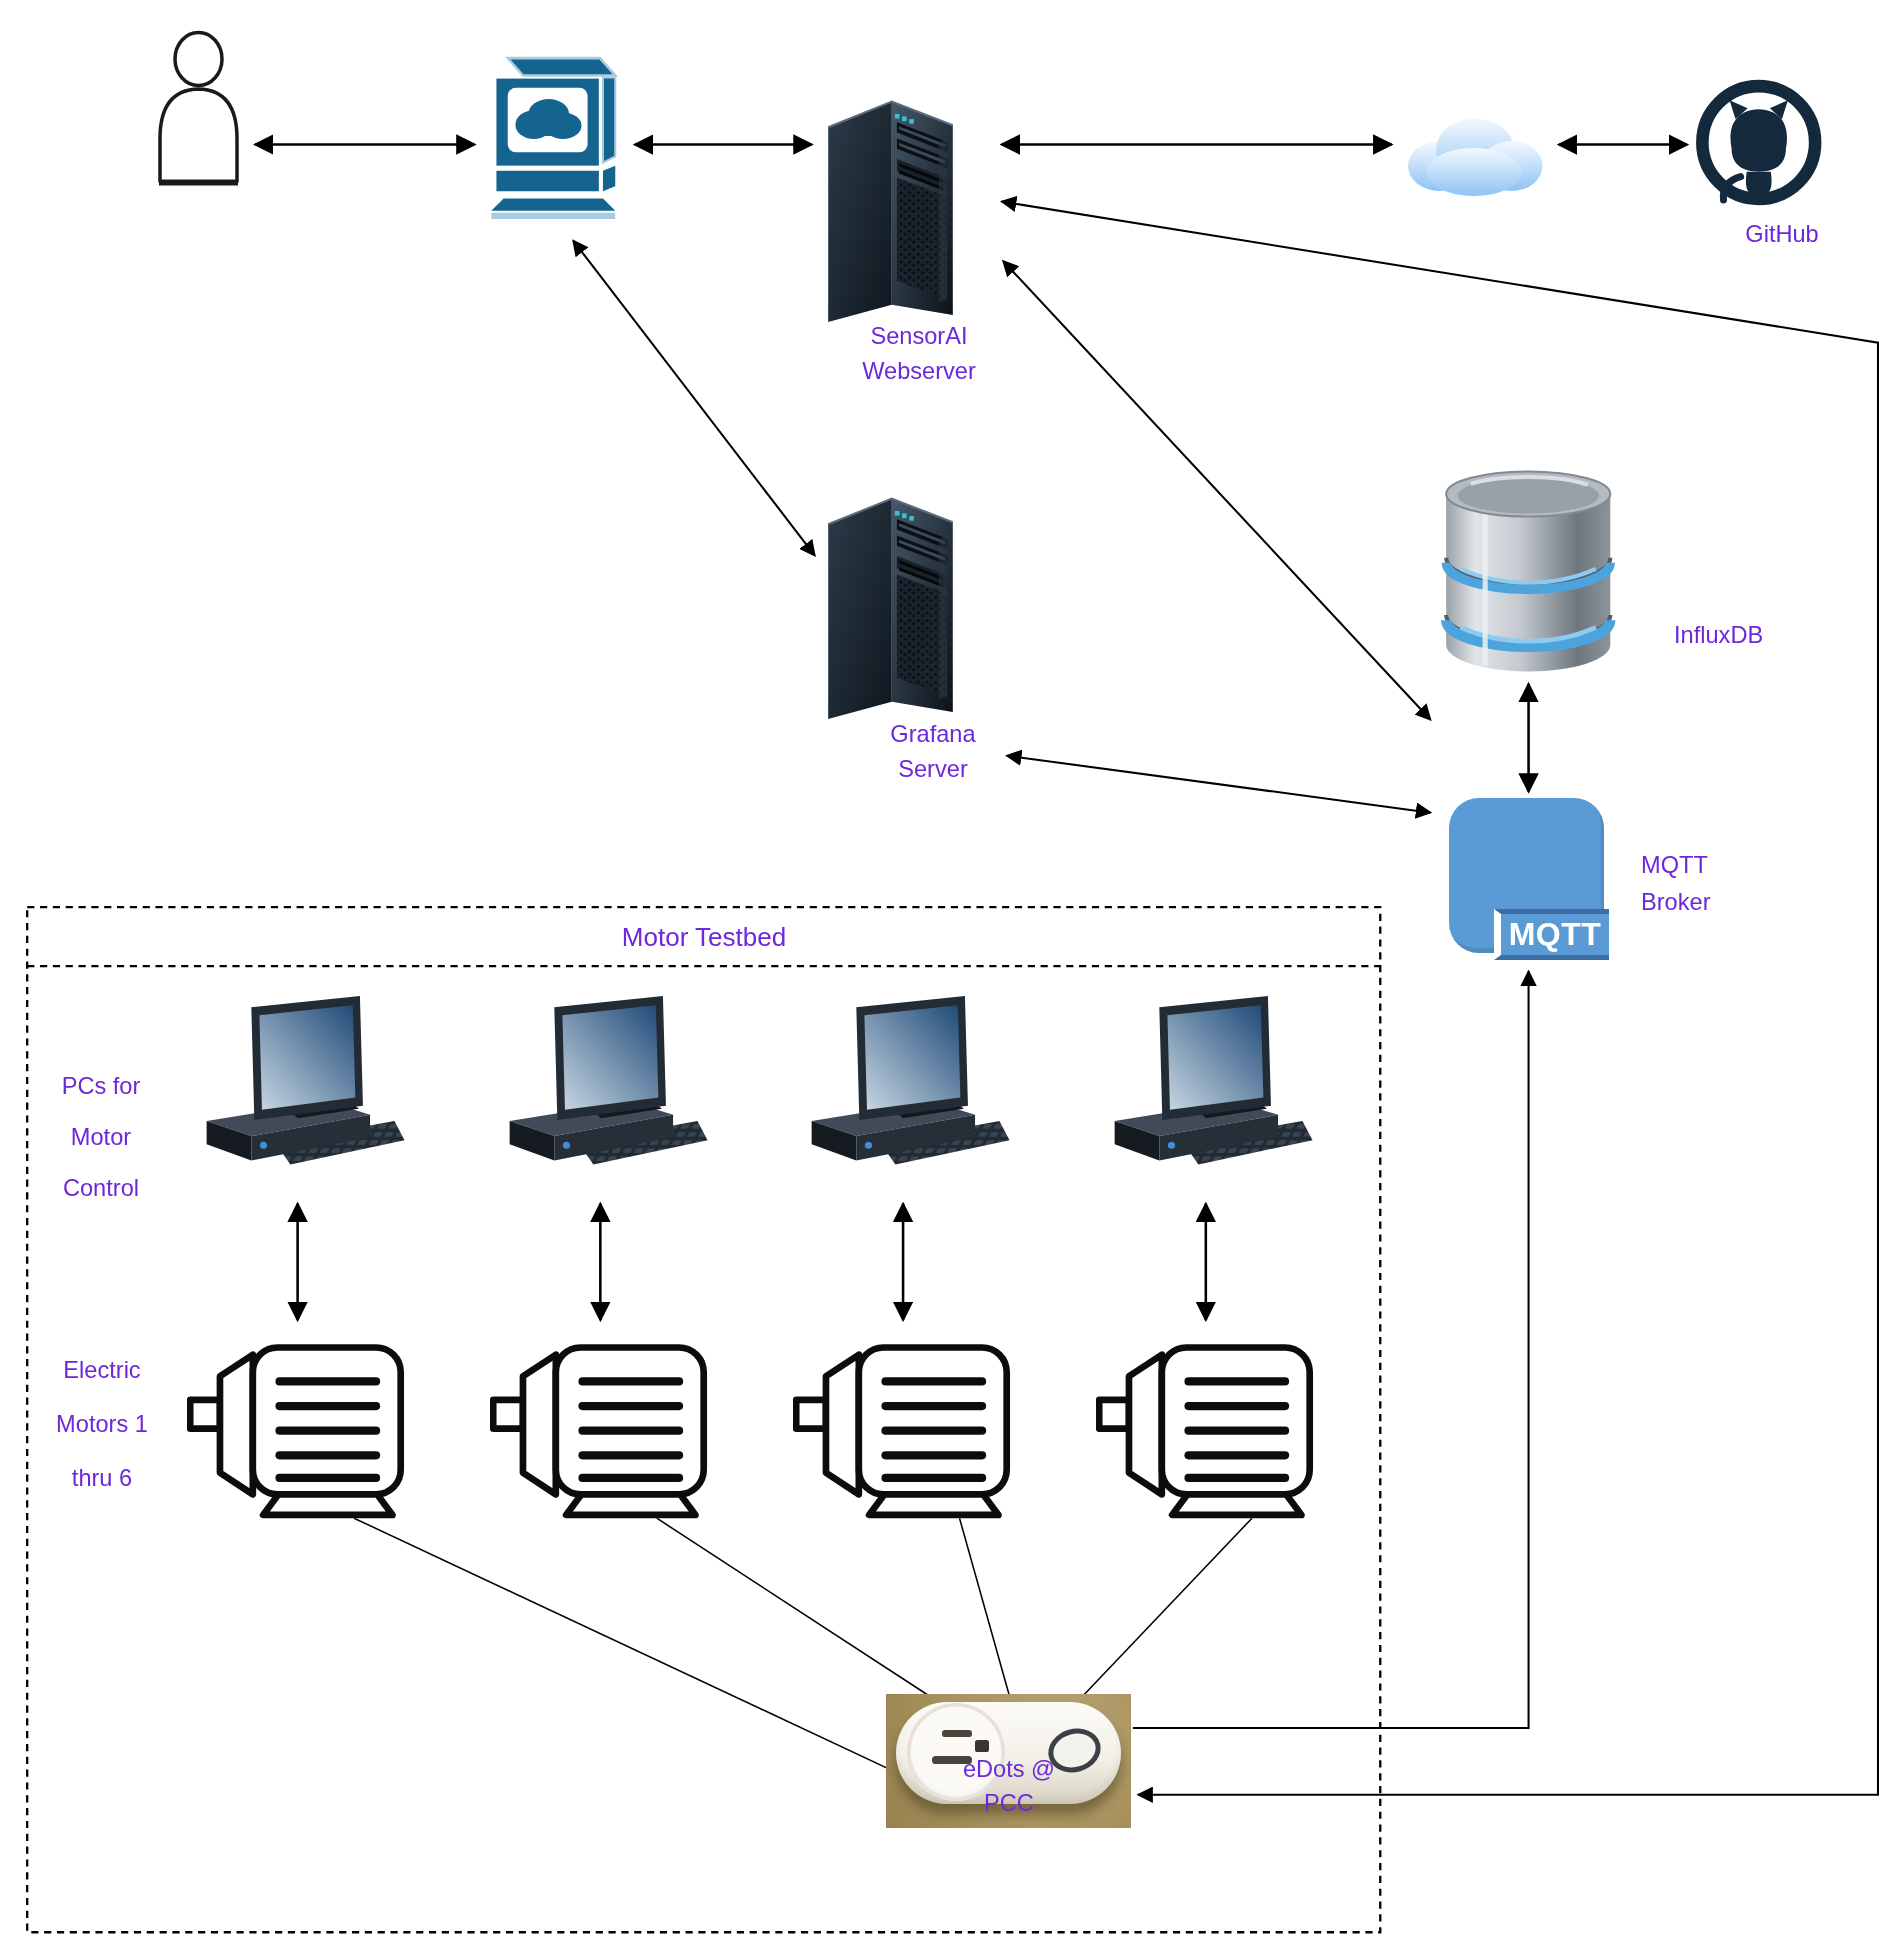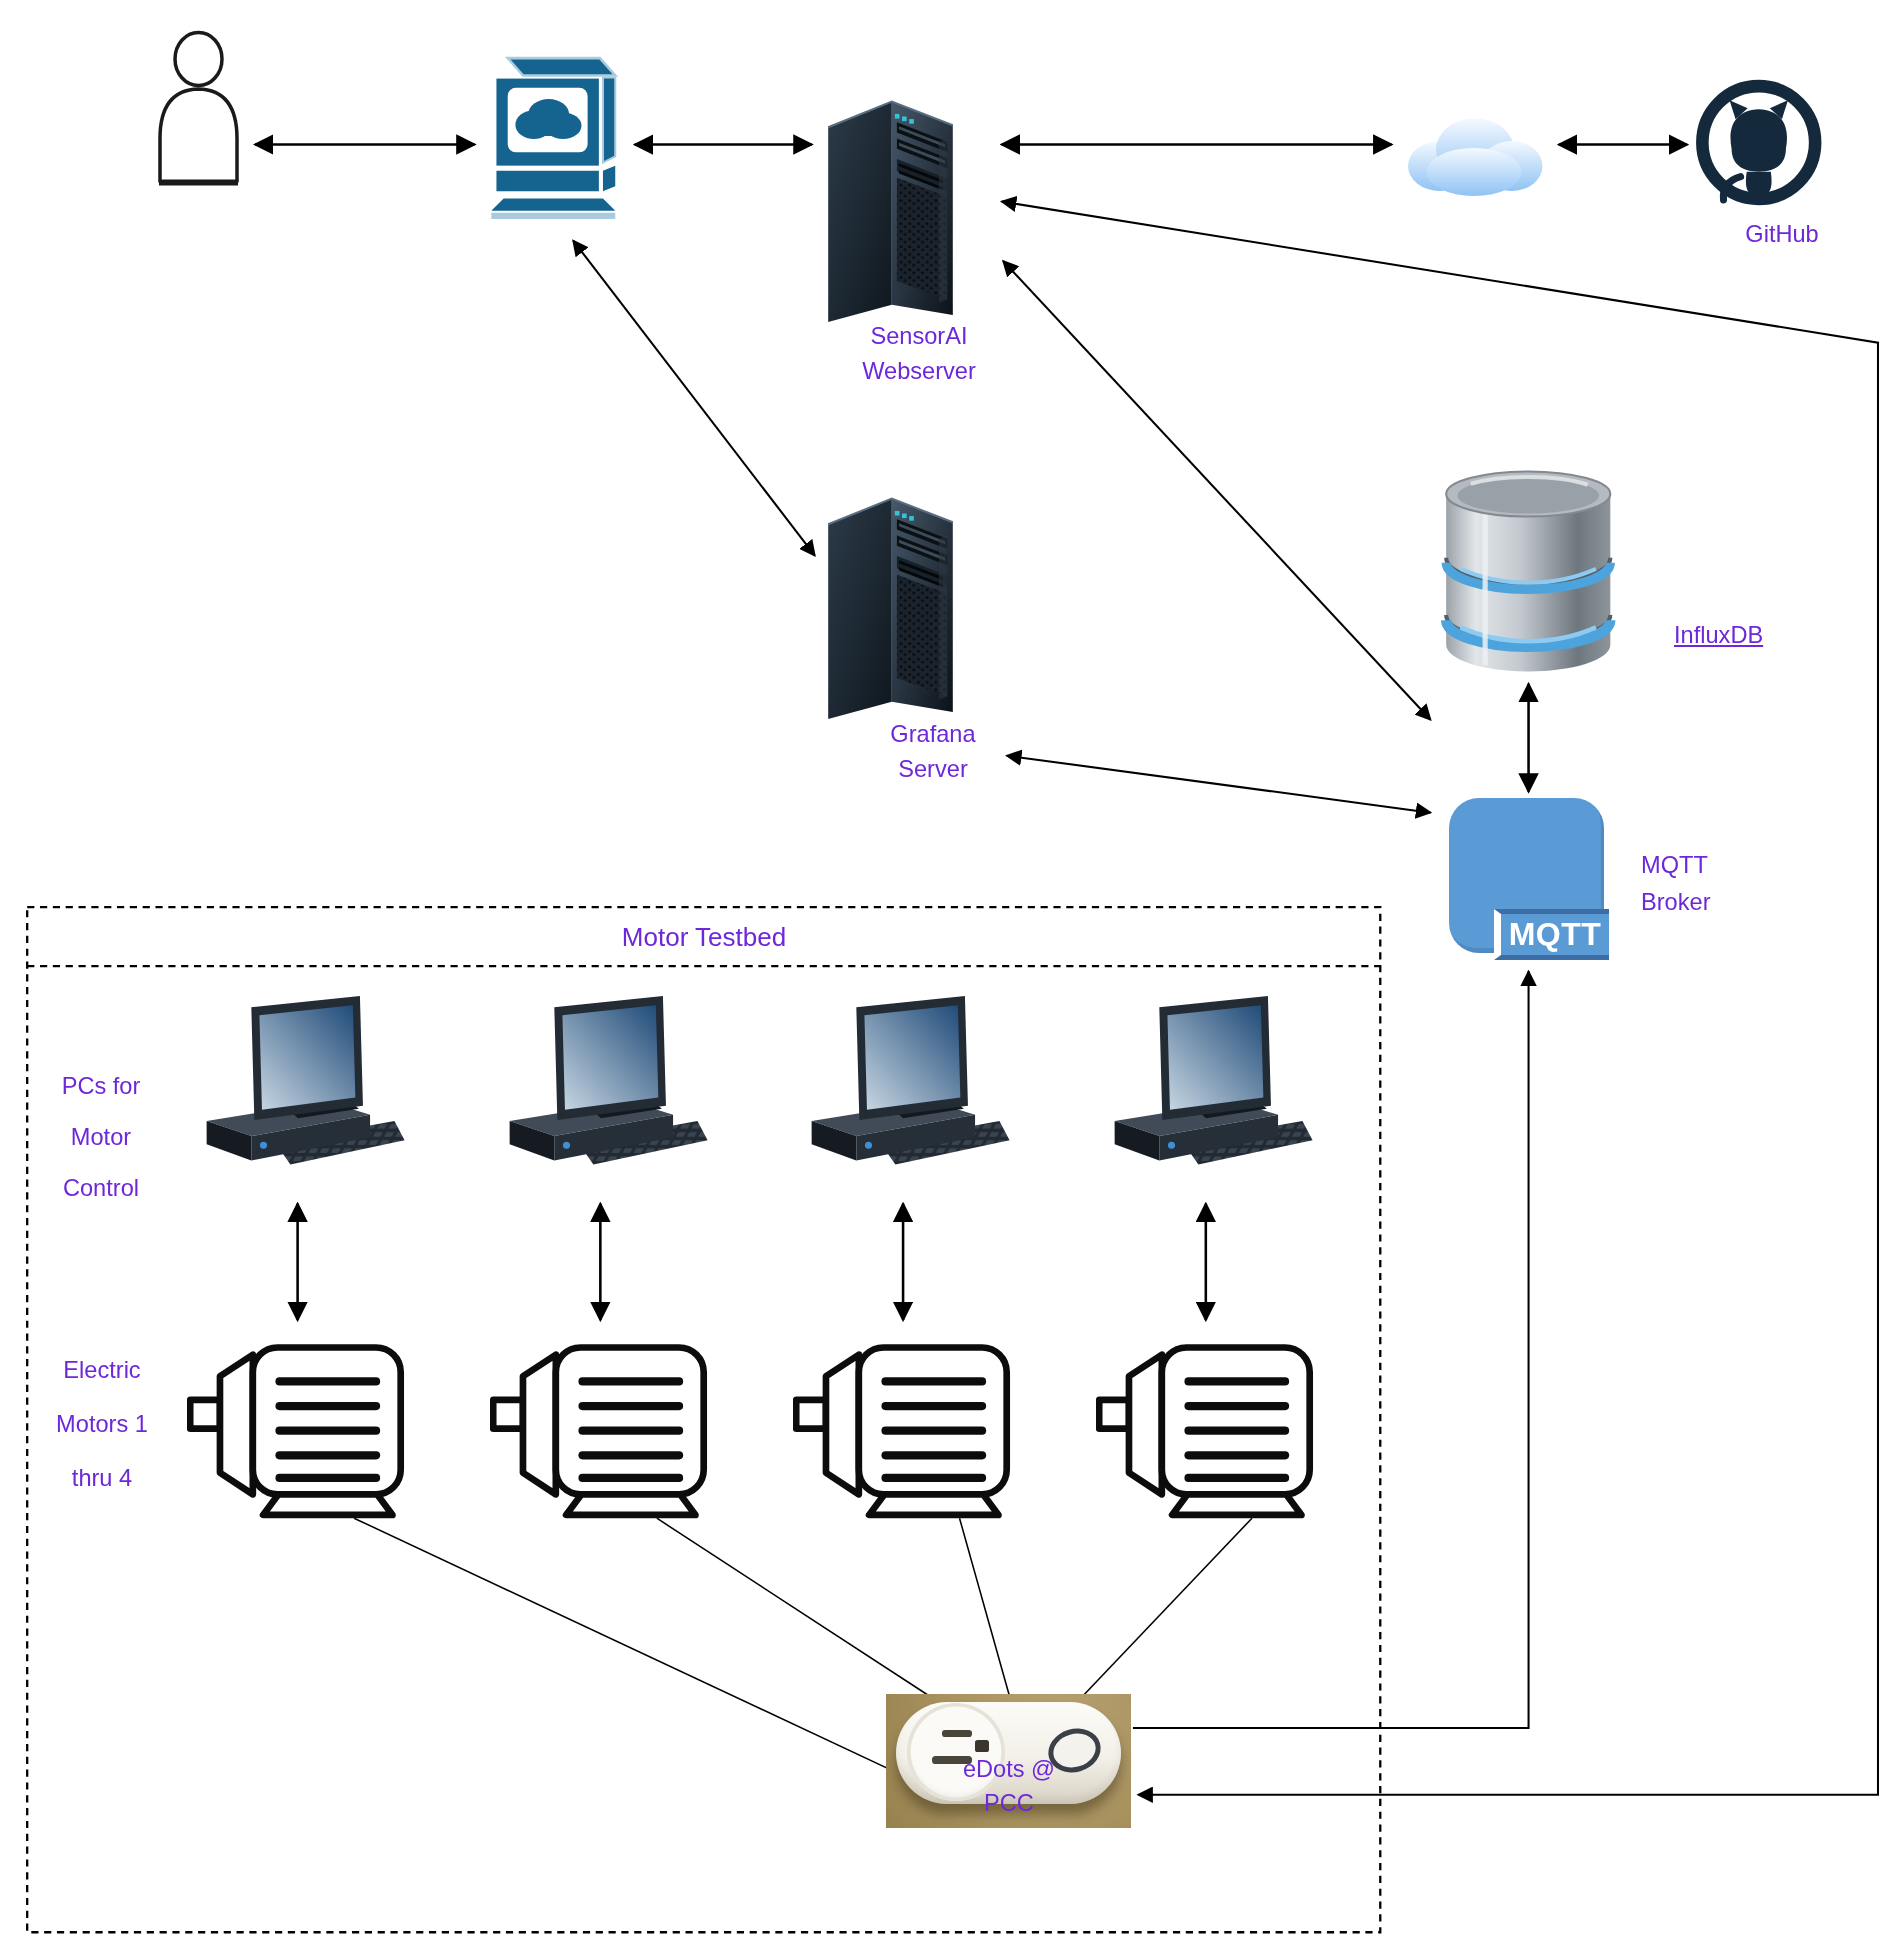--- a/index.html
+++ b/index.html
@@ -14,21 +14,21 @@
     white-space:nowrap;text-align:center;
   }
   .lbl.center{transform:translateX(-50%);}
   .lbl div{display:block;}
   #lbl-title{font-weight:normal;font-size:26px;text-align:center;}
   #lbl-pcs{line-height:51px;}
   #lbl-motors{line-height:54px;}
   #lbl-grafana,#lbl-webserver{line-height:35px;}
   #lbl-edots{line-height:34px;}
   #lbl-mqtt{text-align:left;line-height:37px;}
-  #lbl-influx{text-align:center;text-decoration:underline;}
+  #lbl-influx{text-align:center;}
   
   #mqtt-square{
     position:absolute;left:1449px;top:798px;width:155px;height:155px;border-radius:30px;
     background:var(--mqtt_blue,#5b9bd5);z-index:2;
     box-shadow:inset -3.1px -5.1px 0 rgba(30,60,100,.18);
   }
   #mqtt-badge{
     position:absolute;left:1494px;top:909px;width:115px;height:51px;z-index:3;
     background:var(--mqtt_blue,#5b9bd5);
     border-left:7.2px solid #ffffff;border-top:5.6px solid #3c6ea5;border-bottom:5.6px solid #3c6ea5;
@@ -382,21 +382,21 @@
 
   <div class="lbl center" id="lbl-pcs" style="left:101px;top:1061px">
     <div>PCs for</div>
     <div>Motor</div>
     <div>Control</div>
   </div>
 
   <div class="lbl center" id="lbl-motors" style="left:102px;top:1343px">
     <div>Electric</div>
     <div>Motors 1</div>
-    <div>thru 4</div>
+    <div>thru 6</div>
   </div>
 
   <div class="lbl center" id="lbl-edots" style="left:1009px;top:1752px">
     <div>eDots @</div>
     <div>PCC</div>
   </div>
 
 </div>
 
 

